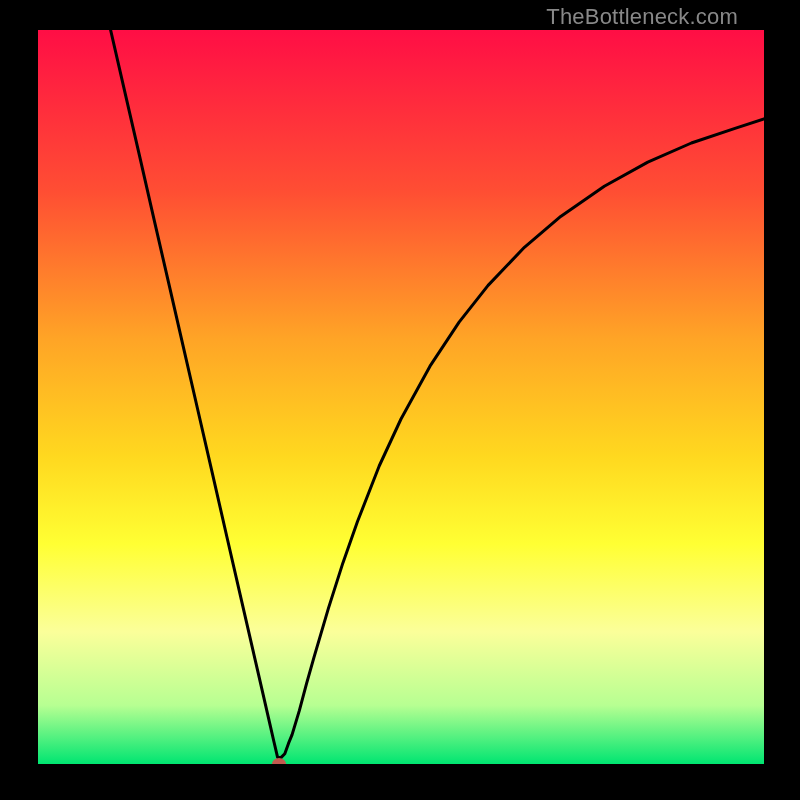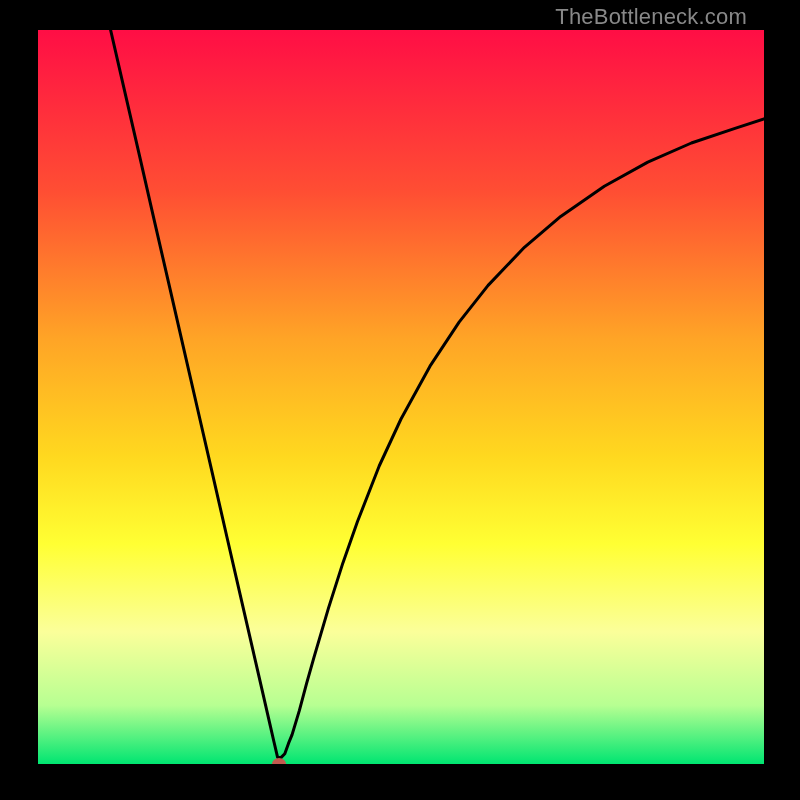--- a/index.html
+++ b/index.html
@@ -9,21 +9,20 @@
     height: 800px;
     background: #000;
     font-family: Arial, Helvetica, sans-serif;
     overflow: hidden;
   }
   .outer {
     position: relative;
     width: 752px;
     height: 800px;
     background: #000;
-    padding-left: 9px;
   }
   .watermark {
     position: absolute;
     top: 4px;
     right: 14px;
     color: #888;
     font-size: 22px;
     letter-spacing: 0.2px;
     font-weight: 400;
     z-index: 10;

